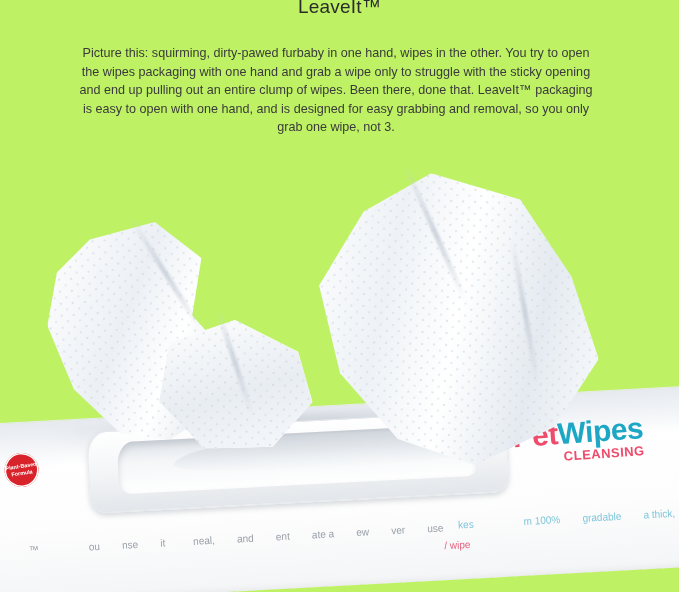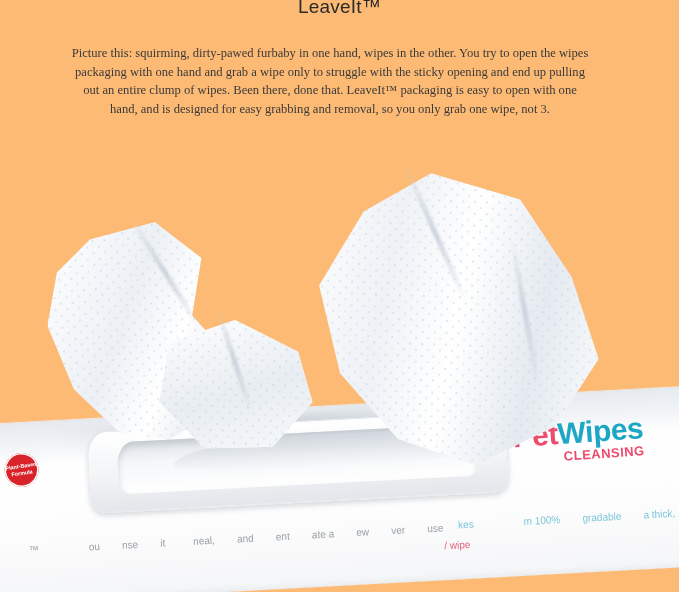--- a/index.html
+++ b/index.html
@@ -8,45 +8,44 @@
     background: #ffffff;
   }
   body {
     font-family: "Liberation Sans", sans-serif;
   }
   #page {
     position: relative;
     width: 679px;
     height: 592px;
     overflow: hidden;
-    background: #fdba74;
+    background: #bef264;
   }
 
   
   .title {
     position: absolute;
     top: -4px;
     left: 0;
     width: 679px;
     text-align: center;
     font-size: 19px;
     color: #2b2b2b;
     letter-spacing: 0.2px;
     font-weight: 400;
   }
   .blurb {
     position: absolute;
     top: 44px;
-    left: 68px;
+    left: 74px;
     width: 524px;
     text-align: center;
     font-size: 12.6px;
     line-height: 18.6px;
     color: #3a3a3a;
-    font-family: Liberation Serif, serif;
   }
 
   
   .pack {
     position: absolute;
     left: -18px;
     top: 424px;
     width: 720px;
     height: 180px;
     background: linear-gradient(180deg,#f7f8fa 0%,#ffffff 22%,#fdfdfd 60%,#f4f5f7 100%);

